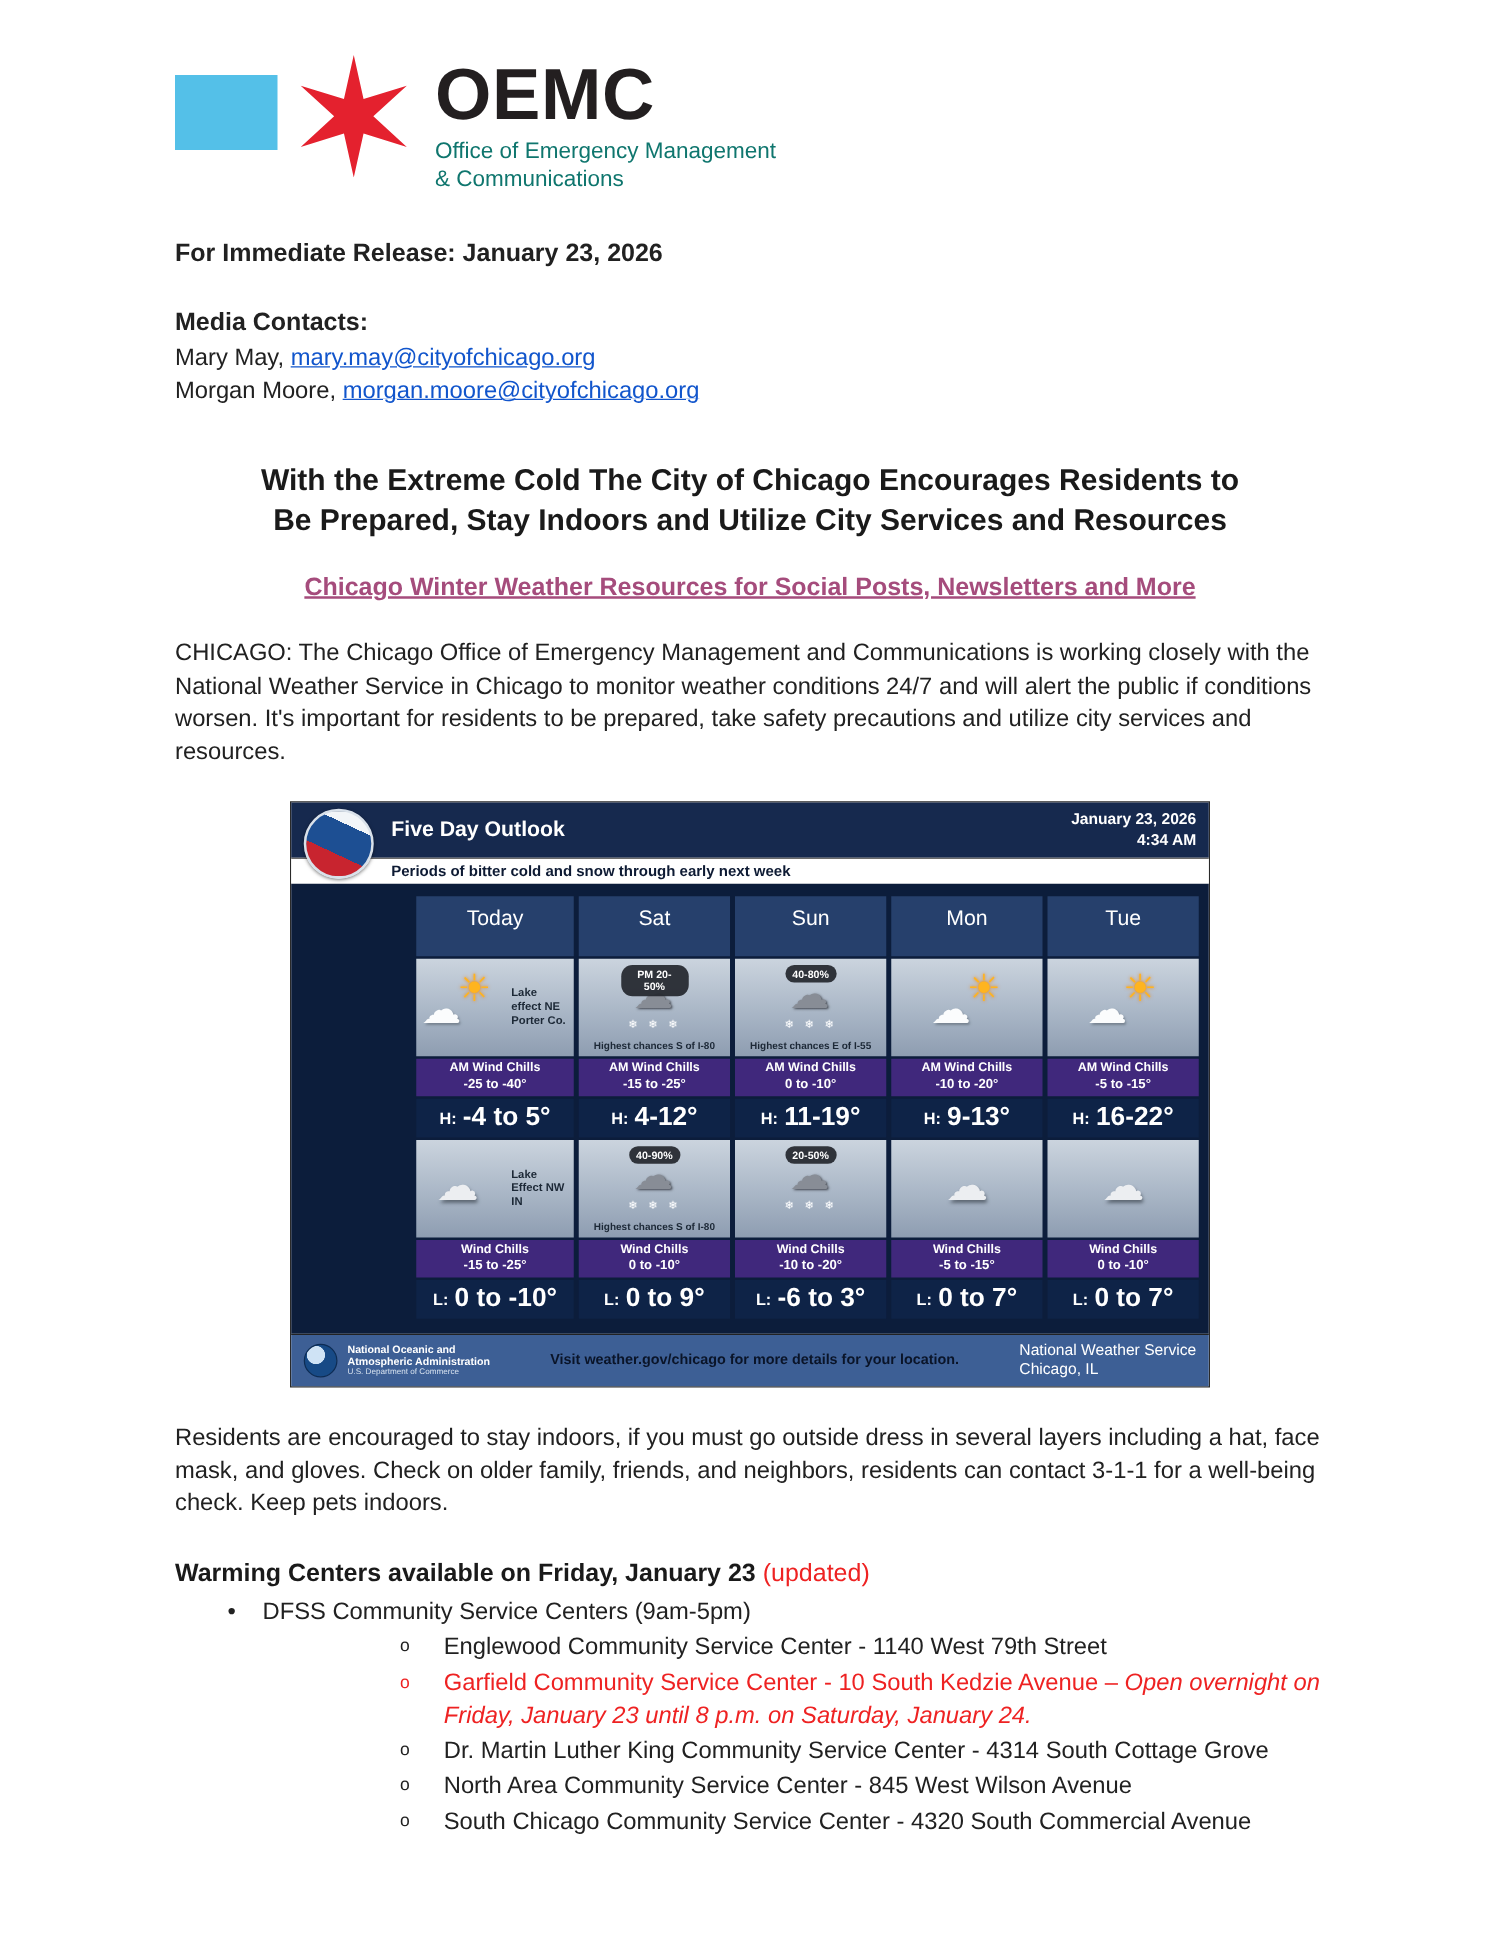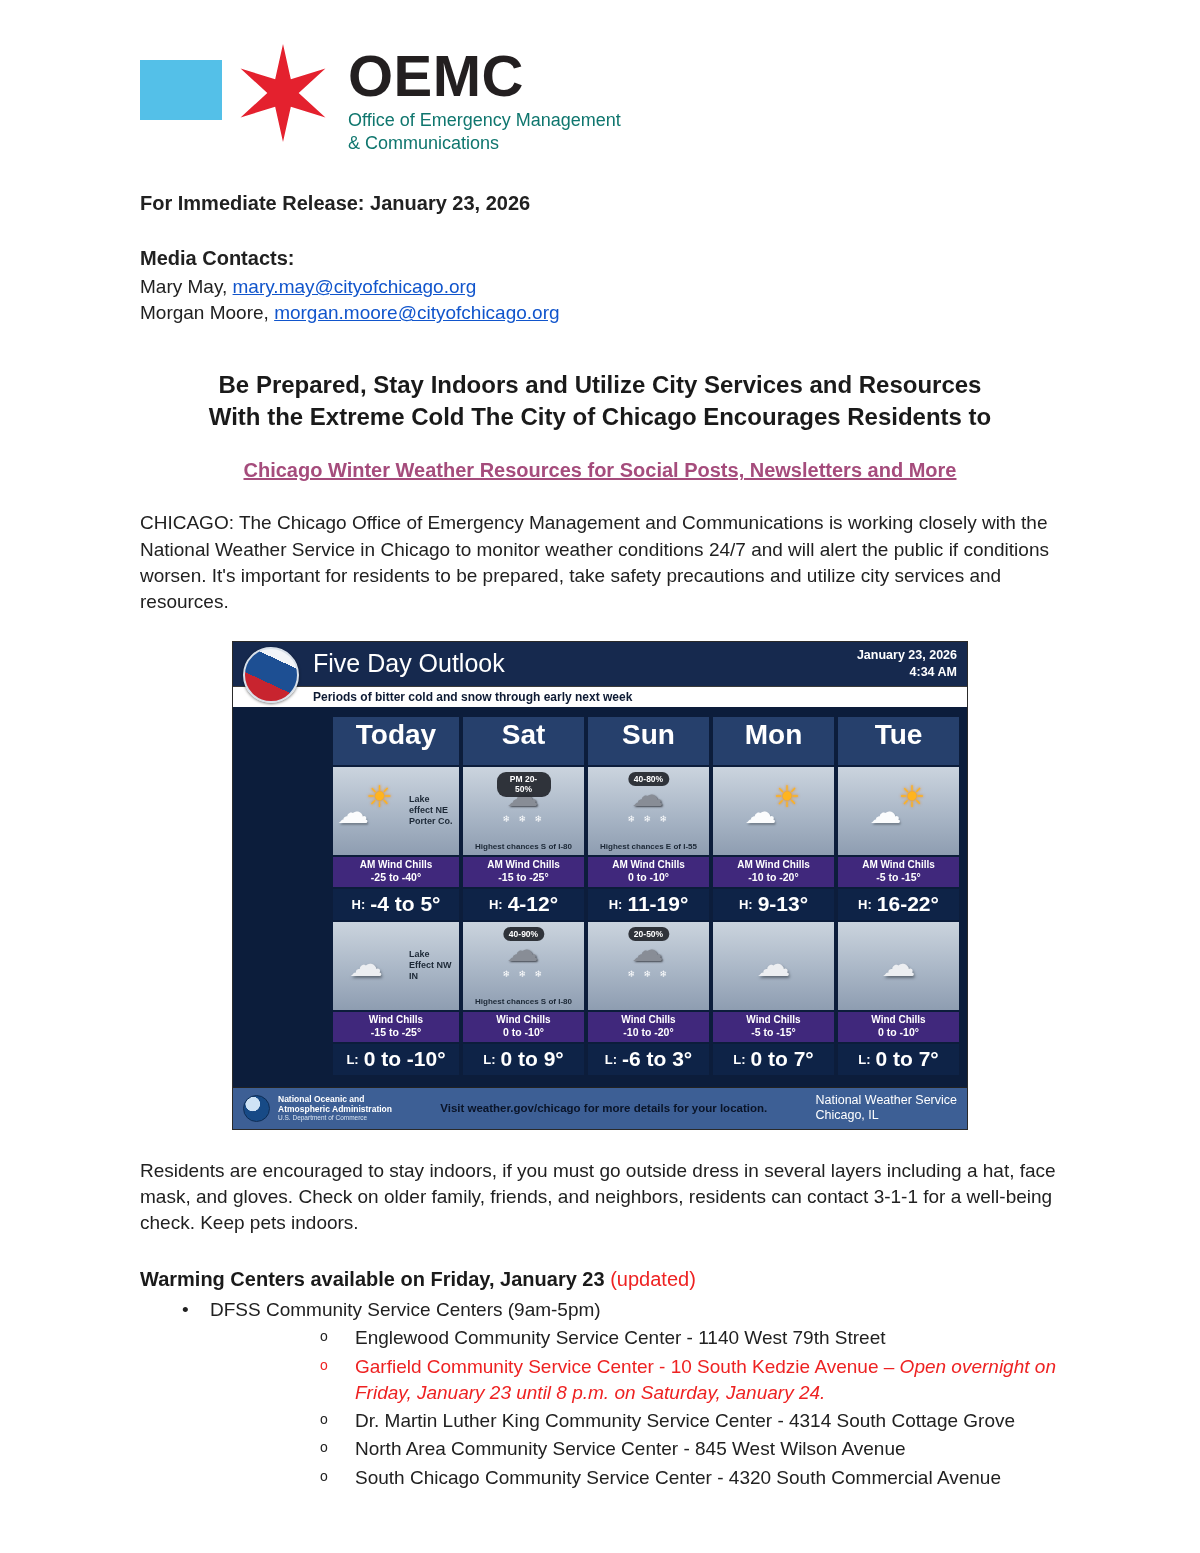--- a/index.html
+++ b/index.html
@@ -26,28 +26,28 @@
   .resource{margin-top:26px;text-align:center}
   a.resource-link{color:#a54c7c;font-weight:700;font-size:20px;text-decoration:underline;cursor:pointer}
   .para{margin-top:28px;font-size:19px;line-height:1.37}
 
   
   .wx{width:736px;margin:26px auto 0;border:1px solid #2a2a2a}
   .wx-header{position:relative;height:44px;background:#16294e;display:flex;align-items:center;padding:0 10px 0 80px}
   .nws-logo{position:absolute;left:10px;top:5px;width:56px;height:56px;border-radius:50%;z-index:3;
             background:linear-gradient(205deg,#f2f5f8 26%,#1d4f93 26% 62%,#c8242f 62%);
             border:2px solid #d9e1ea;box-shadow:0 1px 3px rgba(0,0,0,.5)}
-  .wx-title{font-size:25px;font-weight:400;color:#fff;flex:1}
+  .wx-title{font-size:17px;font-weight:700;color:#fff;flex:1}
   .wx-dt{text-align:right;color:#fff;font-size:12.5px;font-weight:700;line-height:1.3}
   .wx-banner{background:#ffffff;color:#0d1a33;font-weight:700;font-size:12px;padding:3px 8px 3px 80px;border-top:1px solid #3a3a3a}
   .wx-main{background:#0c1d3b;padding:10px 8px 12px 100px}
   .wx-cols{display:flex;gap:4px}
   .wcol{flex:1;display:flex;flex-direction:column;gap:2px}
-  .wday{background:#26406c;color:#fff;font-weight:700;font-size:28px;text-align:center;height:48px;line-height:36px}
-  .wcell{height:88px;background:linear-gradient(180deg,#cbd4de 0%,#a9b6c6 55%,#8e9db1 100%);position:relative;overflow:hidden}
+  .wday{background:#26406c;color:#fff;font-weight:400;font-size:17px;text-align:center;height:48px;line-height:36px}
+  .wcell{height:78px;background:linear-gradient(180deg,#cbd4de 0%,#a9b6c6 55%,#8e9db1 100%);position:relative;overflow:hidden}
   .wcell.side{display:flex;align-items:center;justify-content:center;gap:14px;padding:4px}
   .wcell.center{display:flex;align-items:center;justify-content:center}
   .wcell.stacked{display:flex;flex-direction:column;align-items:center;padding-top:4px}
   .stacked .wicon{margin-top:10px}
   .wnote{font-size:9px;font-weight:700;color:#1c2836;line-height:1.2}
   .side .wnote{width:46px;text-align:left}
   .stacked .wnote{font-size:8px;text-align:center;margin-top:auto;padding-bottom:3px;max-width:112px}
   .wnote:empty{display:none}
   .pop{position:absolute;top:5px;left:50%;transform:translateX(-50%);z-index:2;
        background:rgba(35,38,45,.92);color:#fff;font-size:8.5px;font-weight:700;text-align:center;
@@ -109,22 +109,22 @@
 
   <div class="immediate">For Immediate Release: January 23, 2026</div>
 
   <div class="media">
     <div class="media-heading">Media Contacts:</div>
     <div><span>Mary May, </span><a class="email" href="#">mary.may@cityofchicago.org</a></div>
     <div><span>Morgan Moore, </span><a class="email" href="#">morgan.moore@cityofchicago.org</a></div>
   </div>
 
   <div class="headline">
+    <div>With the Extreme Cold The City of Chicago Encourages Residents to</div>
     <div>Be Prepared, Stay Indoors and Utilize City Services and Resources</div>
-    <div>With the Extreme Cold The City of Chicago Encourages Residents to</div>
   </div>
 
   <div class="resource">
     <a class="resource-link" href="#">Chicago Winter Weather Resources for Social Posts, Newsletters and More</a>
   </div>
 
   <div class="para">CHICAGO: The Chicago Office of Emergency Management and Communications is working closely with the National Weather Service in Chicago to monitor weather conditions 24/7 and will alert the public if conditions worsen. It's important for residents to be prepared, take safety precautions and utilize city services and resources.</div>
 
   <div class="wx">
     <div class="wx-header">

